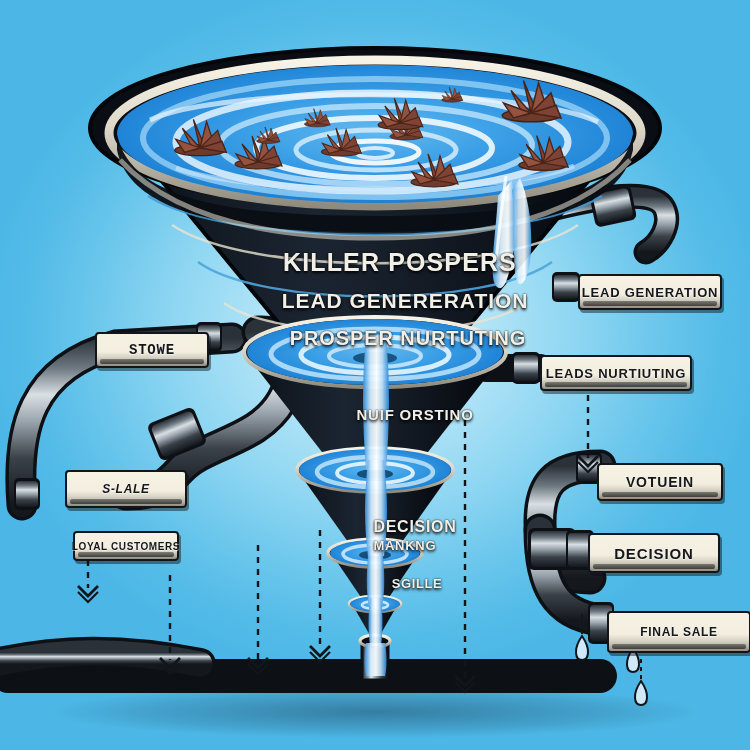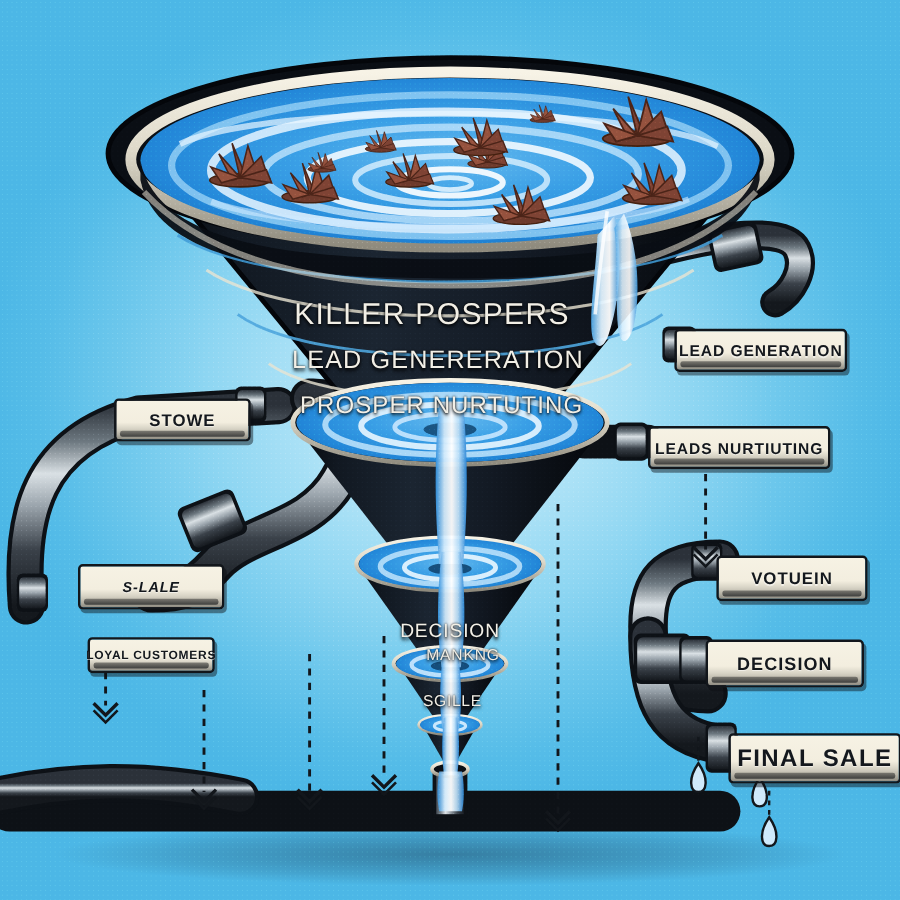--- a/index.html
+++ b/index.html
@@ -31,25 +31,26 @@
     font-family:"Liberation Sans", sans-serif;
     text-shadow:0 1px 0 rgba(255,255,255,.5);
   }
   .lbl::after{
     content:"";position:absolute;left:3px;right:3px;bottom:2px;height:5px;
     background:linear-gradient(180deg,rgba(60,60,58,.55),rgba(30,32,34,.75));
     border-radius:2px;
   }
   
   .stageTxt{
-    position:absolute;color:#f2efe6;font-weight:400;letter-spacing:.045em;
-    white-space:nowrap;text-align:right;
+    position:absolute;color:#f2efe6;font-weight:700;letter-spacing:.045em;
+    white-space:nowrap;text-align:left;
     text-shadow:0 2px 3px rgba(0,0,0,.85), 0 0 2px rgba(0,0,0,.9);
     font-family:"Liberation Sans", sans-serif;
     transform:translateX(-50%);
+    margin-left:40px;
   }
 </style>
 </head>
 <body>
 
 <div id="stage">
 
   <svg class="svgroot" viewBox="0 0 750 750">
     <defs>
       <linearGradient id="metalPipe" x1="0" y1="0" x2="0" y2="1">
@@ -426,47 +427,48 @@
       <div class="stageTxt" style="left: 360px; top: 248px; font-size: 25px;">
         <div>KILLER POSPERS</div>
       </div>
       <div class="stageTxt" style="left: 365px; top: 289px; font-size: 21px;">
         <div>LEAD GENERERATION</div>
       </div>
       <div class="stageTxt" style="left: 368px; top: 327px; font-size: 20px;">
         <div>PROSPER NURTUTING</div>
       </div>
       <div class="stageTxt" style="left: 375px; top: 404px; font-size: 18px;">
+        <div style="font-size: 15px; margin-top: 2px;">NUIF ORSTINO</div>
       </div>
       <div class="stageTxt" style="left: 375px; top: 518px; font-size: 16px;">
         <div>DECISION</div>
         <div style="font-size: 13px; margin-top: 2px;">MANKNG</div>
       </div>
       <div class="stageTxt" style="left: 377px; top: 576px; font-size: 13px;">
         <div>SGILLE</div>
       </div>
     </div>
   <div id="labelLayer">
-      <div class="lbl" style="left: 562px; top: 274px; width: 140px; height: 32px; font-size: 13px;">
+      <div class="lbl" style="left: 578px; top: 274px; width: 140px; height: 32px; font-size: 13px;">
         <span style="position: relative; z-index: 2;">LEAD GENERATION</span>
       </div>
       <div class="lbl" style="left: 540px; top: 355px; width: 148px; height: 32px; font-size: 13px; text-align: center;">
         <span style="position: relative; z-index: 2;">LEADS NURTIUTING</span>
       </div>
       <div class="lbl" style="left: 597px; top: 463px; width: 122px; height: 34px; font-size: 14px; text-align: right;">
         <span style="position: relative; z-index: 2;">VOTUEIN</span>
       </div>
       <div class="lbl" style="left: 588px; top: 533px; width: 128px; height: 36px; font-size: 15px;">
         <span style="position: relative; z-index: 2;">DECISION</span>
       </div>
-      <div class="lbl" style="left: 607px; top: 611px; width: 140px; height: 38px; font-size: 20px;">
+      <div class="lbl" style="left: 607px; top: 611px; width: 140px; height: 38px; font-size: 12px;">
         <span style="position: relative; z-index: 2;">FINAL SALE</span>
       </div>
       <div class="lbl" style="left: 95px; top: 332px; width: 110px; height: 32px; font-size: 14px;">
-        <span style="position: relative; z-index: 2;">STOWE</span>
+        <span style="position: relative; z-index: 2; font-family: Liberation Mono, monospace;">STOWE</span>
       </div>
       <div class="lbl" style="left: 65px; top: 470px; width: 118px; height: 34px; font-size: 12px; font-style: italic;">
         <span style="position: relative; z-index: 2;">S-LALE</span>
       </div>
       <div class="lbl" style="left: 73px; top: 519px; width: 102px; height: 26px; font-size: 10px; margin-top: 12px;">
         <span style="position: relative; z-index: 2;">LOYAL CUSTOMERS</span>
       </div>
     </div>
 
 </div>

